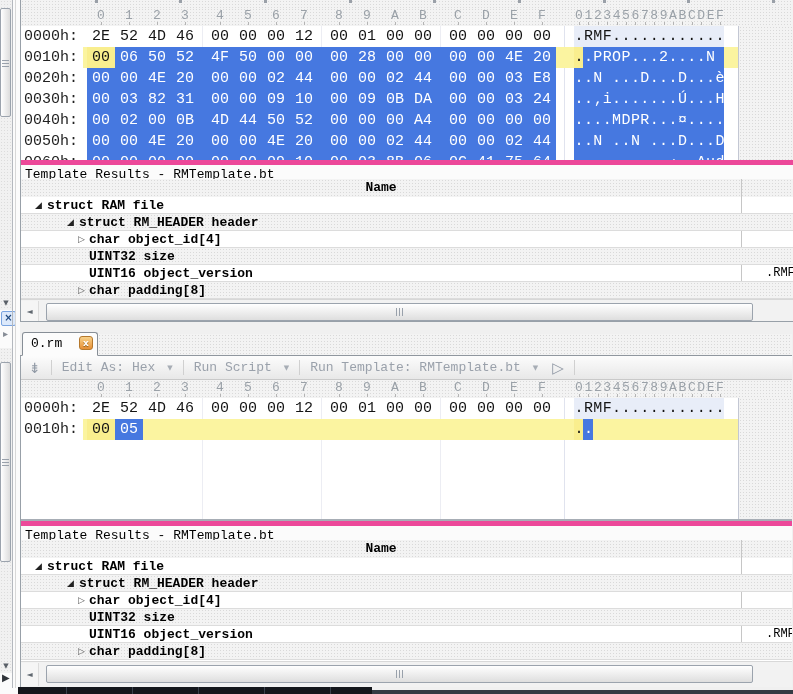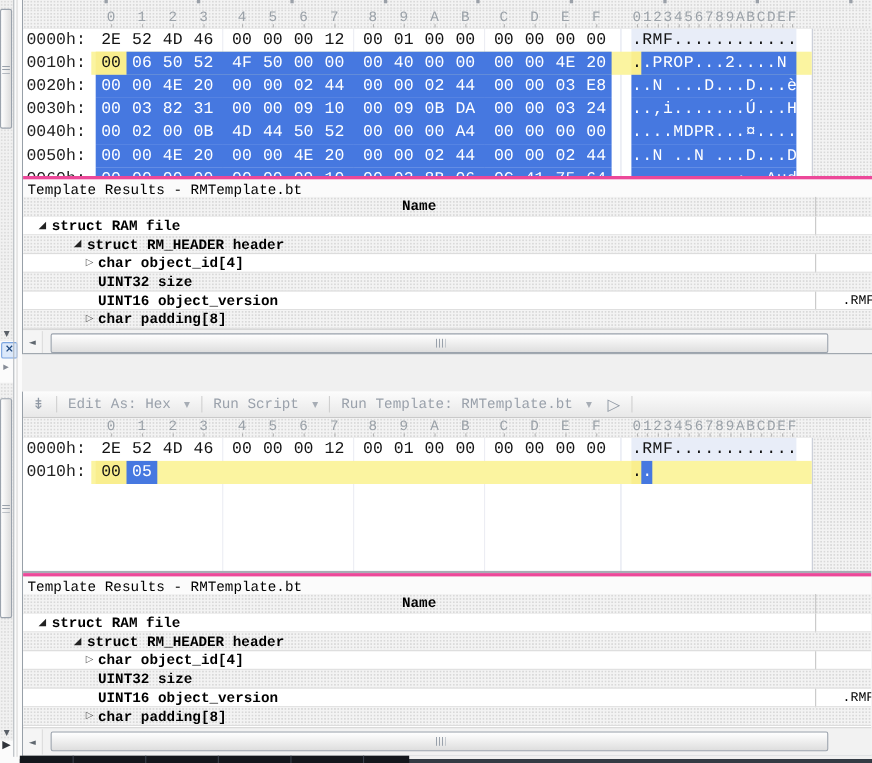--- a/index.html
+++ b/index.html
@@ -40,21 +40,21 @@
   .rect{position:absolute;top:0;height:21px;}
   .rc-s{background:var(--selection);}
   .rc-c{background:var(--caret_highlight);}
   .rc-d{background:var(--ascii_tint);}
   .hexoff{position:absolute;left:3px;width:56px;top:0;font-size:15px;line-height:21px;color:#222;}
   .hexb{position:absolute;top:0;font-size:15px;line-height:21px;text-align:center;color:#141414;}
   .hexa{position:absolute;top:0;font-size:15px;line-height:21px;text-align:center;color:#141414;white-space:pre;}
   .wt{color:#ffffff;}
 
   .splitter{position:absolute;left:0;right:0;height:2px;background:#a7adb5;}
-  .tplheader{position:absolute;left:0;right:0;height:19px;background:#fbfbfb;border-top:3px solid #ec4899;border-bottom:1px solid #aeaeae;font-size:13px;line-height:17px;color:#000;}
+  .tplheader{position:absolute;left:0;right:0;height:19px;background:#fbfbfb;border-top:5px solid #ec4899;border-bottom:1px solid #aeaeae;font-size:13px;line-height:17px;color:#000;}
   .tplheader span{position:absolute;left:4px;top:1px;}
   .tplname{position:absolute;left:0;right:0;height:18px;border-bottom:1px solid #c6c6c6;}
   .namehdr{position:absolute;left:0;width:720px;top:1px;text-align:center;font-weight:bold;font-size:13px;line-height:16px;color:#000;}
   .vcol{position:absolute;left:720px;top:0;bottom:0;width:1px;background:#c6c6c6;}
   .tplrows{position:absolute;left:0;right:0;background:#fff;overflow:hidden;}
   .trow{position:absolute;left:0;right:0;height:17px;border-bottom:1px solid #dcdcdc;box-sizing:border-box;}
   .tmark{position:absolute;top:3px;font-size:9px;line-height:10px;color:#222;font-family:"DejaVu Sans",sans-serif;}
   .tlabel{position:absolute;top:1px;font-size:13px;line-height:15px;font-weight:bold;color:#000;white-space:pre;}
   .tvalue{position:absolute;left:745px;top:1px;font-size:12px;line-height:15px;color:#000;margin-top:34px;}
 
@@ -202,21 +202,21 @@
           <span class="hexoff">0010h:</span>
           <span class="hexb" style="left: 66px; width: 28px;">00</span>
           <span class="hexb wt" style="left: 94px; width: 28px;">06</span>
           <span class="hexb wt" style="left: 122px; width: 28px;">50</span>
           <span class="hexb wt" style="left: 150px; width: 28px;">52</span>
           <span class="hexb wt" style="left: 185px; width: 28px;">4F</span>
           <span class="hexb wt" style="left: 213px; width: 28px;">50</span>
           <span class="hexb wt" style="left: 241px; width: 28px;">00</span>
           <span class="hexb wt" style="left: 269px; width: 28px;">00</span>
           <span class="hexb wt" style="left: 304px; width: 28px;">00</span>
-          <span class="hexb wt" style="left: 332px; width: 28px;">40</span>
+          <span class="hexb wt" style="left: 332px; width: 28px;">28</span>
           <span class="hexb wt" style="left: 360px; width: 28px;">00</span>
           <span class="hexb wt" style="left: 388px; width: 28px;">00</span>
           <span class="hexb wt" style="left: 423px; width: 28px;">00</span>
           <span class="hexb wt" style="left: 451px; width: 28px;">00</span>
           <span class="hexb wt" style="left: 479px; width: 28px;">4E</span>
           <span class="hexb wt" style="left: 507px; width: 28px;">20</span>
           <span class="hexa" style="left: 553px; width: 10px;">.</span>
           <span class="hexa wt" style="left: 562.4px; width: 10px;">.</span>
           <span class="hexa wt" style="left: 571.8px; width: 10px;">P</span>
           <span class="hexa wt" style="left: 581.2px; width: 10px;">R</span>
@@ -457,20 +457,27 @@
     <div class="hscroll" style="top:299px;height:22px;">
       <div class="sb-left">◄</div>
       <div class="sb-thumb">
           <div class="sb-grip"></div>
         </div>
     </div>
     <div class="abs" style="left:0;right:0;top:321px;height:1px;background:#98a0a8;"></div>
   </div>
 
   <div class="pane" id="pane-bottom">
+    <div class="tabbar">
+      <div class="tabfill dot"></div>
+      <div class="tab">
+        <span class="tablabel">0.rm</span>
+        <span class="closeicon">x</span>
+      </div>
+    </div>
     <div id="bp-box">
       <div class="toolbar" id="tb-bottom">
           <span class="tb-icon">⇟</span>
           <div class="tb-sep"></div>
           <div class="tb-menu">
             <span>Edit As: Hex</span>
             <span class="tb-dd">▼</span>
           </div>
           <div class="tb-sep"></div>
           <div class="tb-menu">

